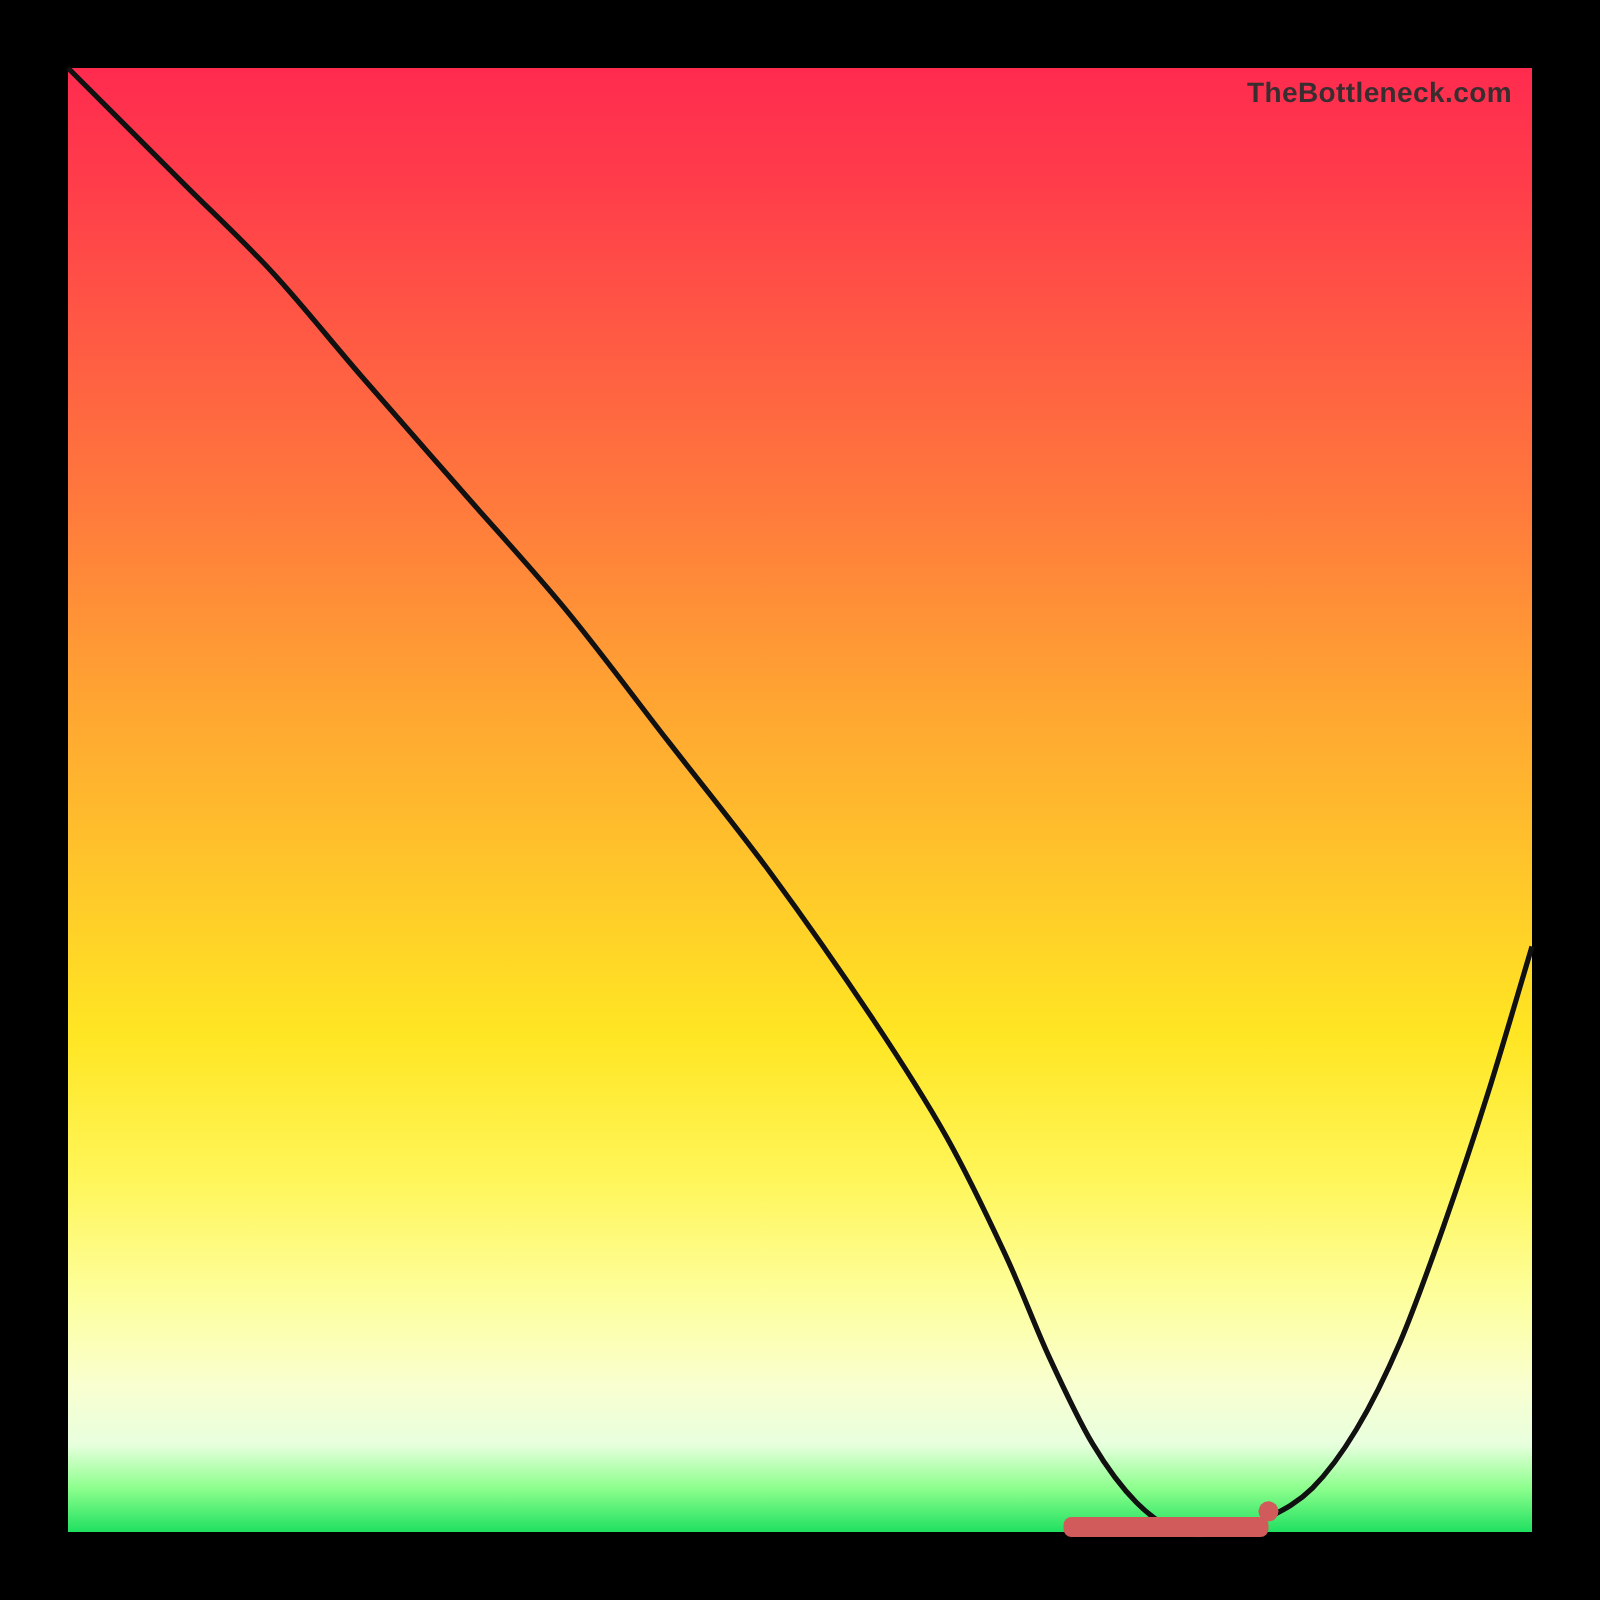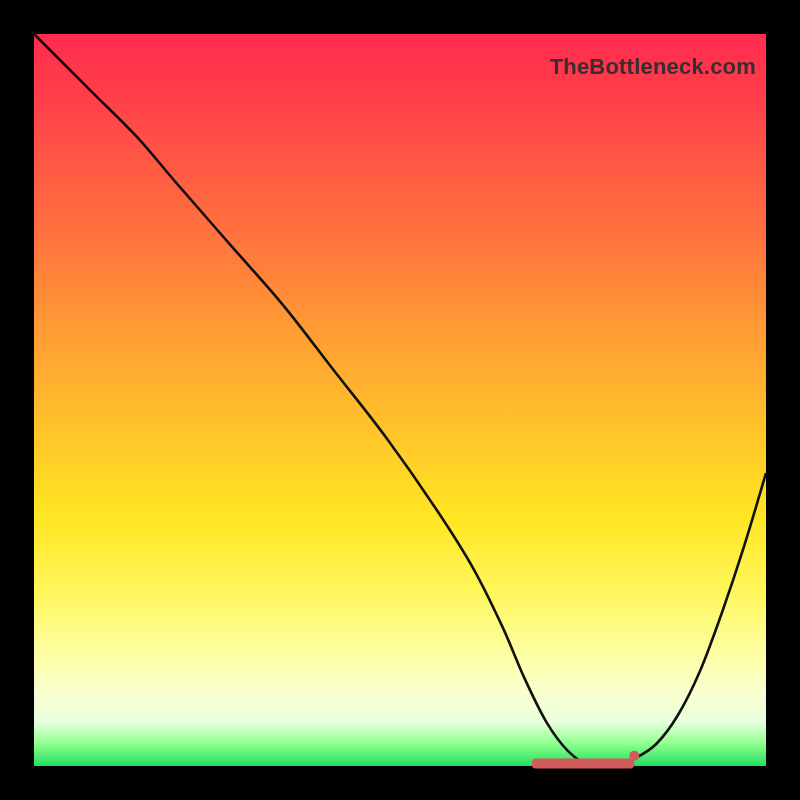--- a/index.html
+++ b/index.html
@@ -38,24 +38,24 @@
       #fff65a 76%,
       #fdff9d 84%,
       #f9ffd0 90%,
       #e8ffde 94%,
       #8dff8d 97%,
       #20e060 100%
     );
   }
   .watermark {
     position: absolute;
-    top: 20px;
+    top: 4px;
     right: 10px;
     color: #2e2e2e;
-    font-size: 22px;
+    font-size: 14px;
     font-weight: 600;
     letter-spacing: 0.2px;
     opacity: 0.95;
     user-select: none;
   }
   svg.curve {
     position: absolute;
     left: 0;
     top: 0;
     width: 732px;

